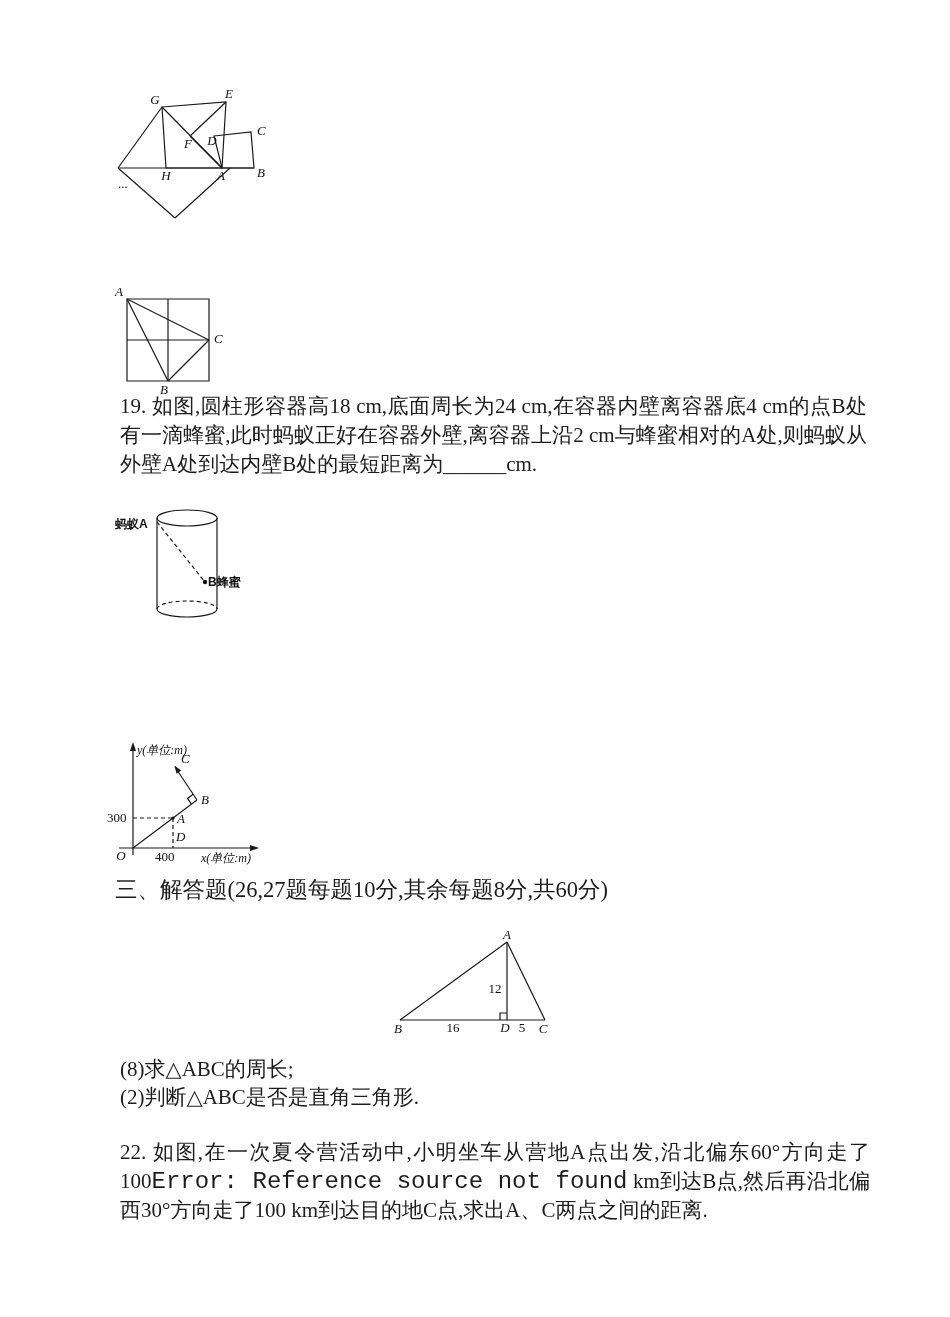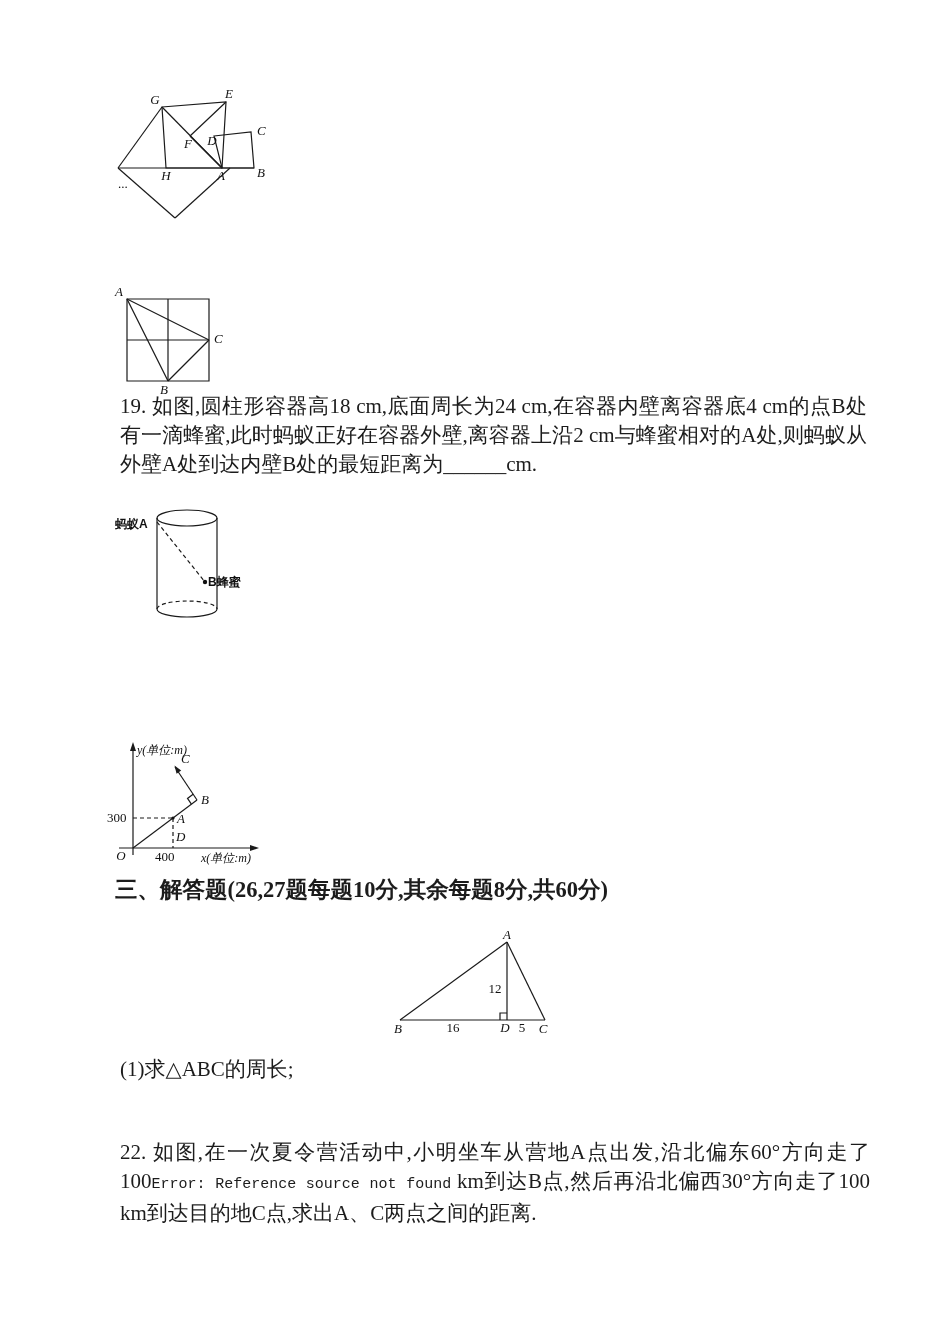--- a/index.html
+++ b/index.html
@@ -1,22 +1,22 @@
 <!DOCTYPE html>
 <html><head>
 <meta charset="utf-8">
 <style>
   *{margin:0;padding:0;box-sizing:border-box}
   html,body{background:#ffffff}
   body{width:950px;height:1317px;position:relative;overflow:hidden;
        font-family:"Liberation Serif","DejaVu Serif",serif;color:#1c1c1c}
   .abs{position:absolute}
   .qtext{font-size:21px;line-height:29px;text-align:justify}
-  .heading{font-size:22.5px;font-weight:700}
-  .mono{font-family:"Liberation Mono","DejaVu Sans Mono",monospace;font-size:15px}
+  .heading{font-size:22.5px;font-weight:400}
+  .mono{font-family:"Liberation Mono","DejaVu Sans Mono",monospace;font-size:24px}
   .fig{overflow:visible}
   .fig line,.fig polygon.ln,.fig polyline,.fig path,.fig ellipse{stroke:#1a1a1a;stroke-width:1.2;fill:none}
   .fig polygon.arrow{fill:#1a1a1a;stroke:none}
   .fig .dash{stroke-dasharray:4 3}
   .flbl{font-size:13px;font-style:italic;font-family:"Liberation Serif",serif;fill:#111}
   .fnum{font-size:13px;font-family:"Liberation Serif",serif;fill:#111}
   .clbl{font-size:12px;font-weight:700;font-family:"Liberation Sans","DejaVu Sans",sans-serif;fill:#111}
   .axlbl{font-size:12px;font-family:"Liberation Serif",serif;fill:#111}
 </style>
 </head>
@@ -119,17 +119,18 @@
     </g>
     <text class="flbl" x="122" y="9" text-anchor="middle">A</text>
     <text class="flbl" x="13" y="103" text-anchor="middle">B</text>
     <text class="flbl" x="120" y="102" text-anchor="middle">D</text>
     <text class="flbl" x="158" y="103" text-anchor="middle">C</text>
     <text class="fnum" x="110" y="63" text-anchor="middle">12</text>
     <text class="fnum" x="68" y="102" text-anchor="middle">16</text>
     <text class="fnum" x="137" y="102" text-anchor="middle">5</text>
   </svg>
 
-  <p class="abs qtext" style="left:120px;top:1055px;width:747px">(1)求△ABC的周长;</p>
+  <p class="abs qtext" style="left:120px;top:1055px;width:747px">(8)求△ABC的周长;</p>
+  <p class="abs qtext" style="left:120px;top:1083px;width:747px">(2)判断△ABC是否是直角三角形.</p>
 
   <p class="abs qtext" style="left:120px;top:1138px;width:750px"><span>22. 如图,在一次夏令营活动中,小明坐车从营地A点出发,沿北偏东60°方向走了100</span><span class="mono">Error: Reference source not found</span><span> km到达B点,然后再沿北偏西30°方向走了100 km到达目的地C点,求出A、C两点之间的距离.</span></p>
 
 </div>
 
 </body></html>

